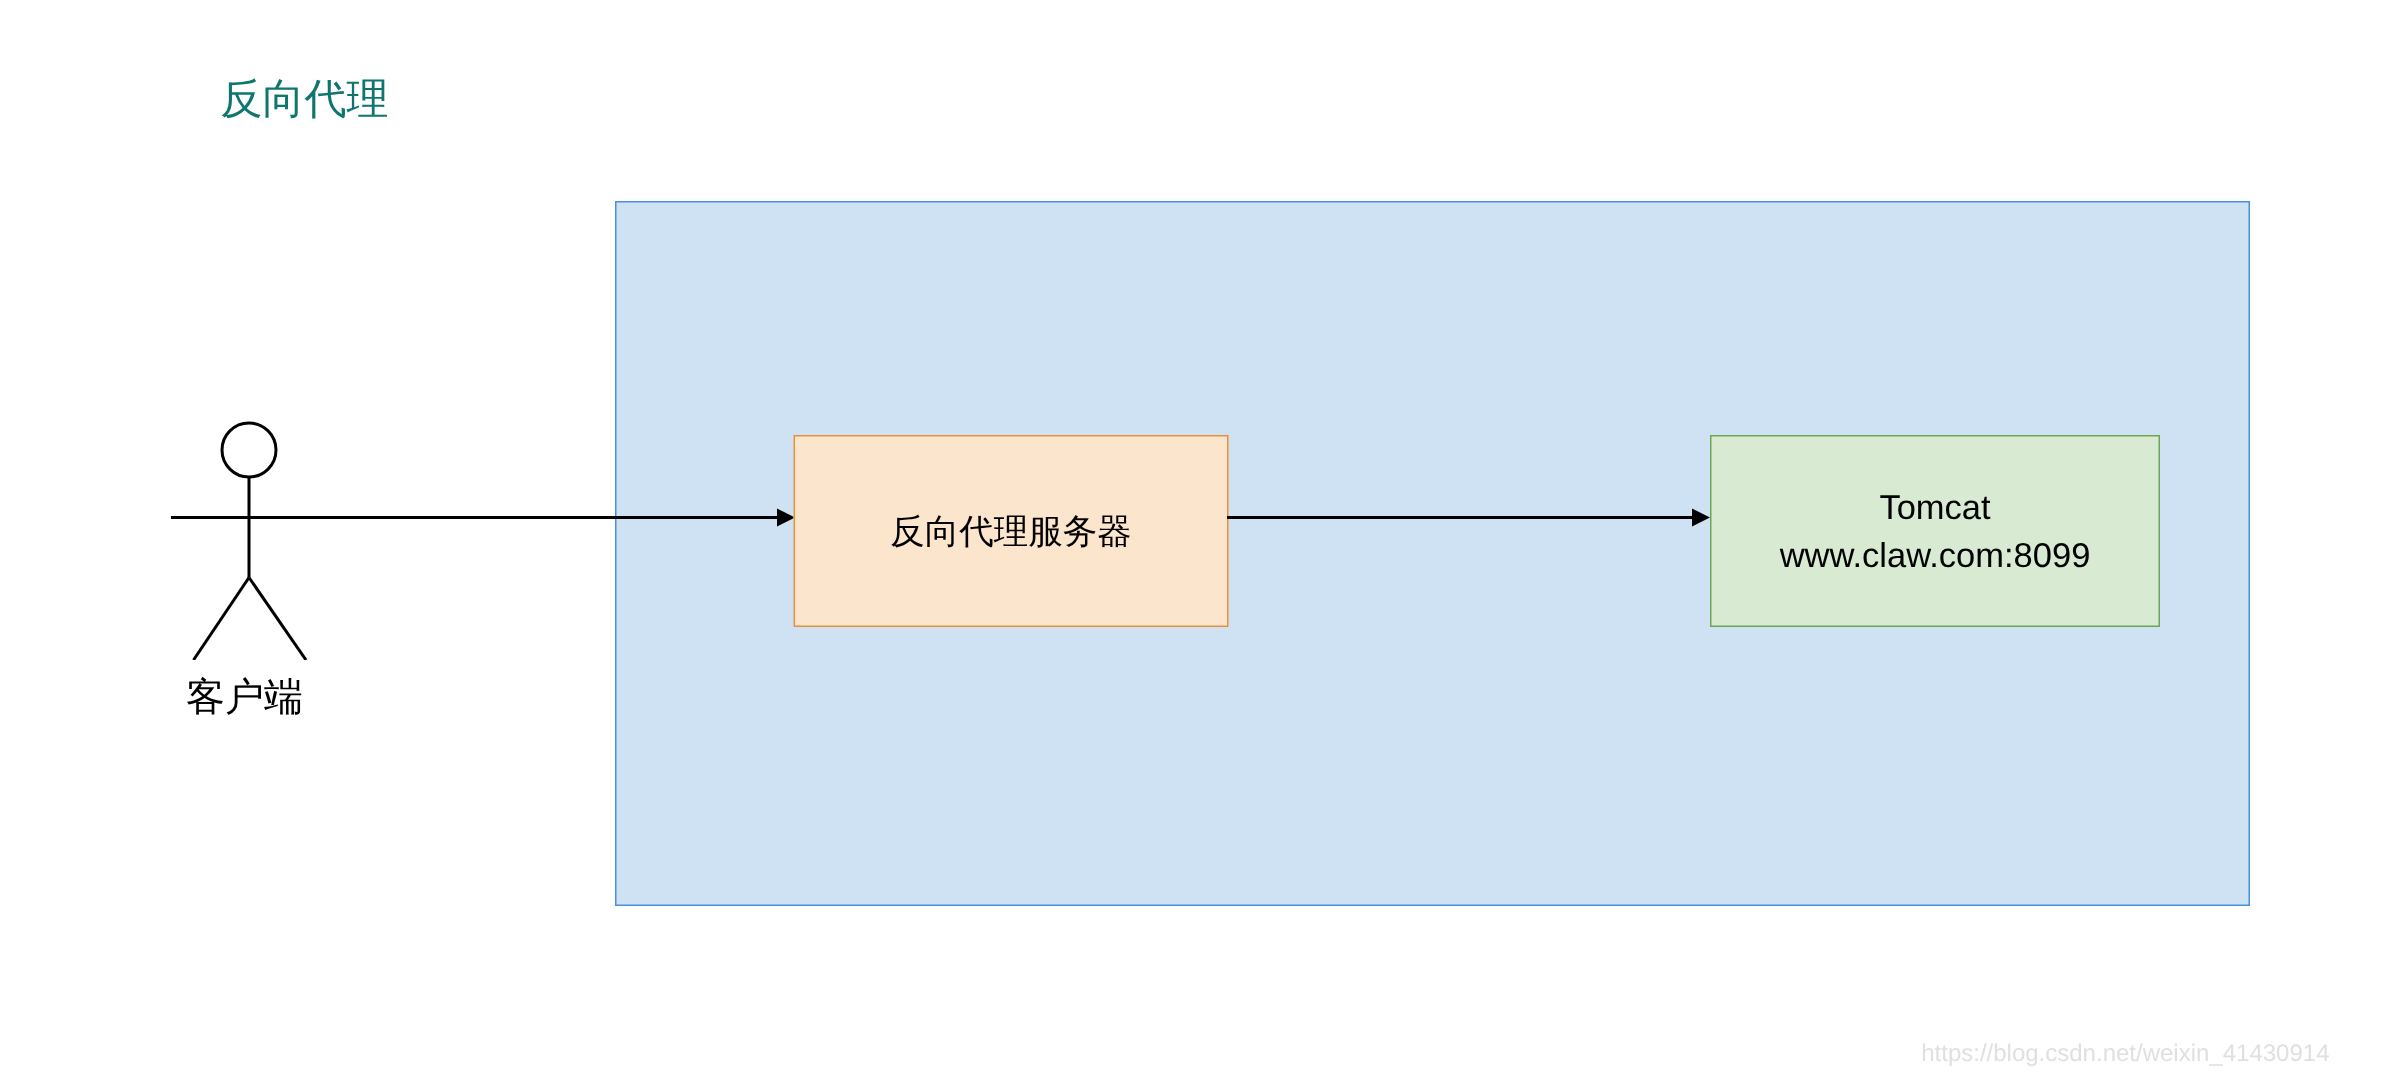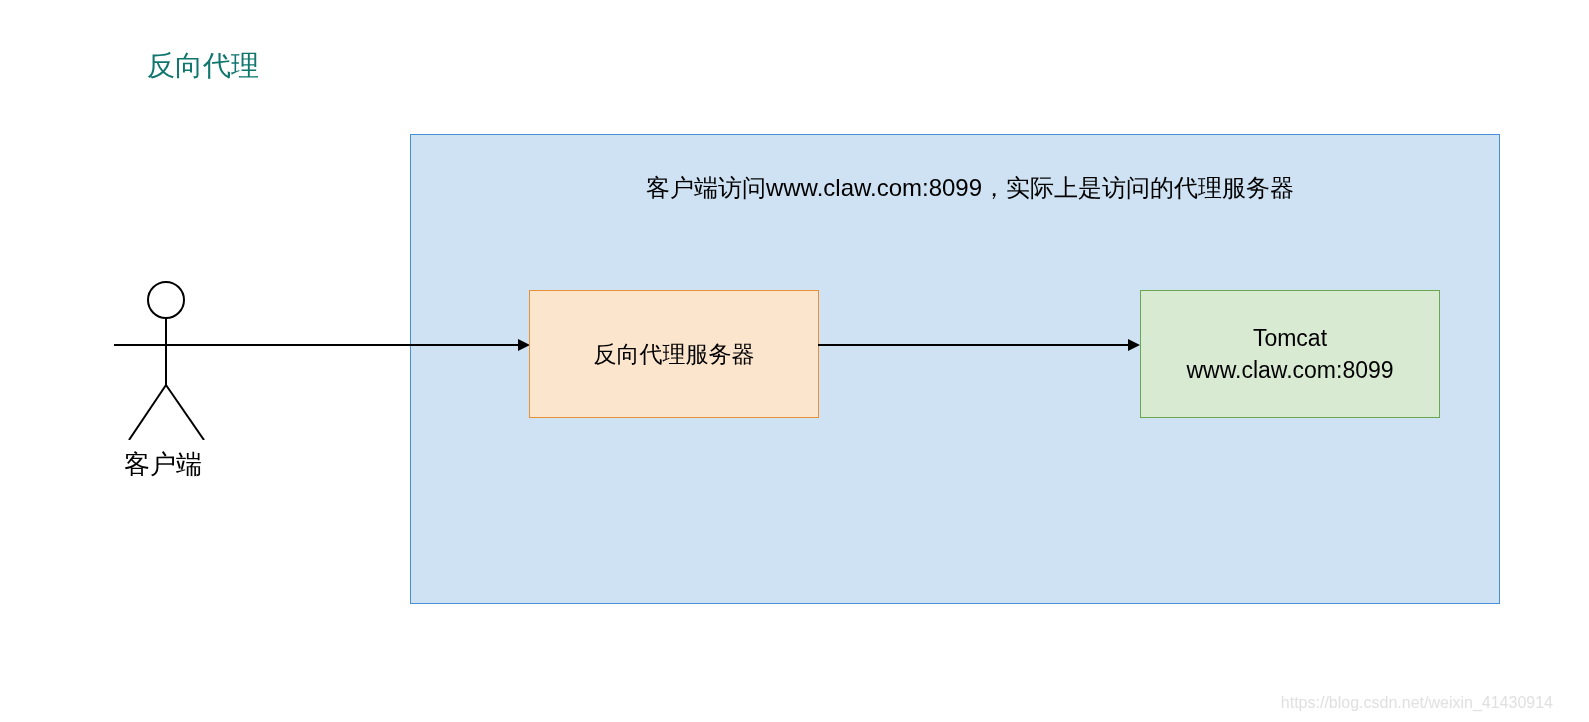--- a/index.html
+++ b/index.html
@@ -100,21 +100,21 @@
     }
   </style>
 </head>
 <body>
 
 <div class="title">反向代理</div>
 
 <div class="container-box"></div>
 
 <div class="desc-text">
-  <span>客户端访问www.claw.com:8099，实际上是访问的代理服务器</span><br>
+  <br>
 </div>
 
 <svg class="stick-figure" viewBox="0 0 105 160">
   <circle cx="52" cy="20" r="18" fill="none" stroke="#000" stroke-width="2"></circle>
   <line x1="52" y1="38" x2="52" y2="105" stroke="#000" stroke-width="2"></line>
   <line x1="0" y1="65" x2="105" y2="65" stroke="#000" stroke-width="2"></line>
   <line x1="52" y1="105" x2="15" y2="160" stroke="#000" stroke-width="2"></line>
   <line x1="52" y1="105" x2="90" y2="160" stroke="#000" stroke-width="2"></line>
 </svg>
 

